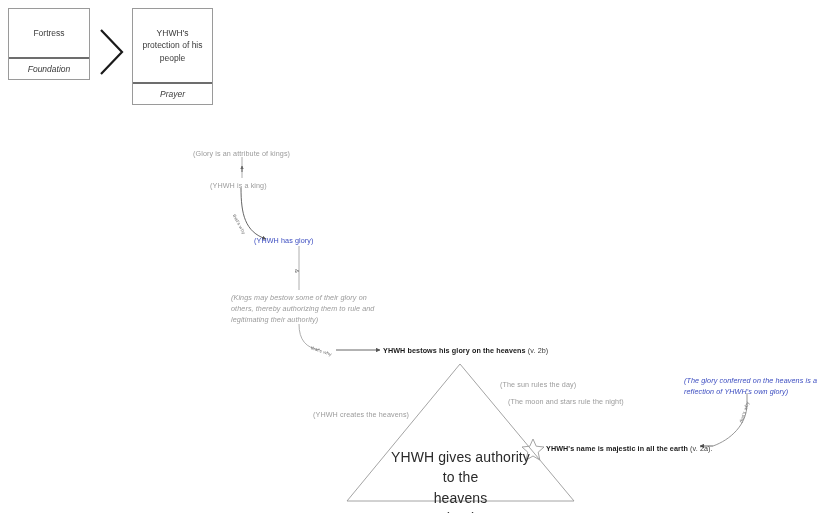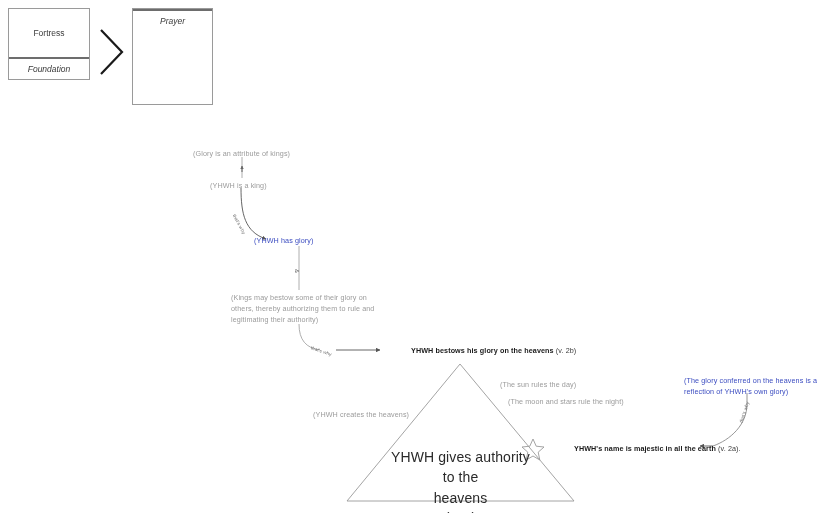--- a/index.html
+++ b/index.html
@@ -67,23 +67,23 @@
   .node {
     position: absolute;
     font-size: 7.2px;
     line-height: 1.55;
     white-space: nowrap;
     letter-spacing: 0.1px;
   }
   .node.support { color: #9b9b9b; }
   .node.inference { color: #3b4cc0; }
   .node.claim { color: #1a1a1a; }
-  .node.multiline { white-space: normal; }
-
-  .node.claim b { font-weight: bold; margin-left: 28px; }
+  .node.multiline { white-space: normal; font-style: italic; }
+
+  .node.claim b { font-weight: bold; }
   .node.claim .verse { font-weight: normal; color: #3a3a3a; }
 
   #n-glory-attribute { left: 193px; top: 148px; }
   #n-yhwh-king      { left: 210px; top: 180px; }
   #n-yhwh-has-glory { left: 254px; top: 235px; }
   #n-kings-bestow   { left: 231px; top: 292px; width: 150px; white-space: normal; }
   #n-bestows-glory  { left: 383px; top: 345px; }
   #n-majestic-name  { left: 546px; top: 443px; }
   #n-creates-heavens{ left: 313px; top: 409px; }
   #n-sun-rules      { left: 500px; top: 379px; }
@@ -145,20 +145,21 @@
   <path d="M 101 30 L 122 52 L 101 74" stroke="#1a1a1a" stroke-width="2.2" fill="none" stroke-linecap="butt" stroke-linejoin="miter"></path>
 </svg>
 
 <div class="metabox" id="box-fortress">
   <div class="mb-body">Fortress</div>
   <div class="mb-divider"></div>
   <div class="mb-foot">Foundation</div>
 </div>
 
 <div class="metabox" id="box-protection">
+  <div class="mb-body">YHWH's protection of his people</div>
   <div class="mb-divider"></div>
   <div class="mb-foot">Prayer</div>
 </div>
 
 <div class="node support" id="n-glory-attribute">(Glory is an attribute of kings)</div>
 
 <div class="node support" id="n-yhwh-king">(YHWH is a king)</div>
 
 <div class="node inference" id="n-yhwh-has-glory">(YHWH has glory)</div>
 

